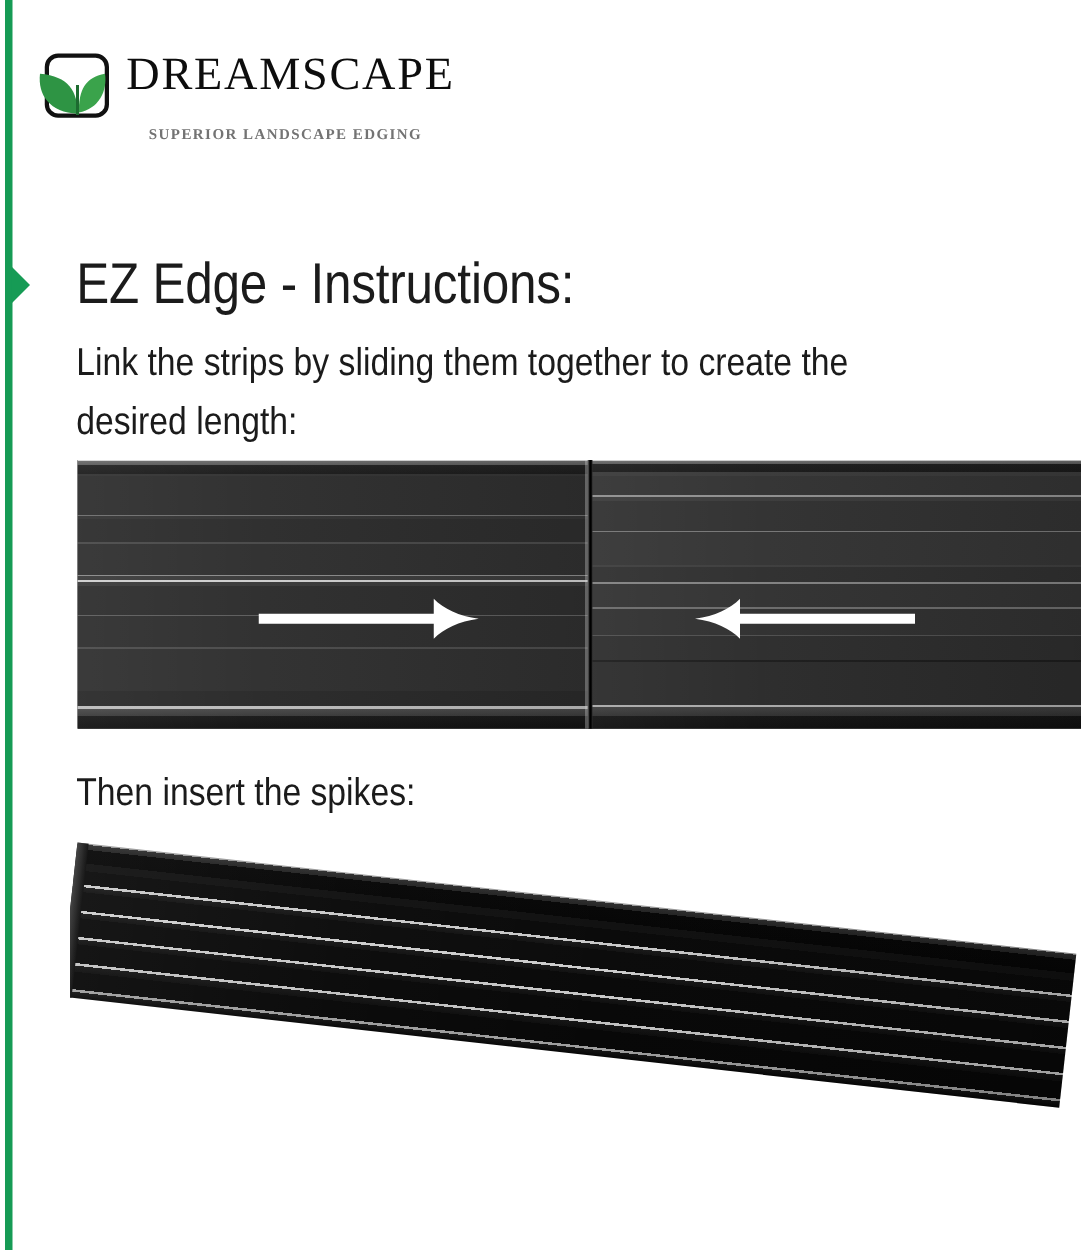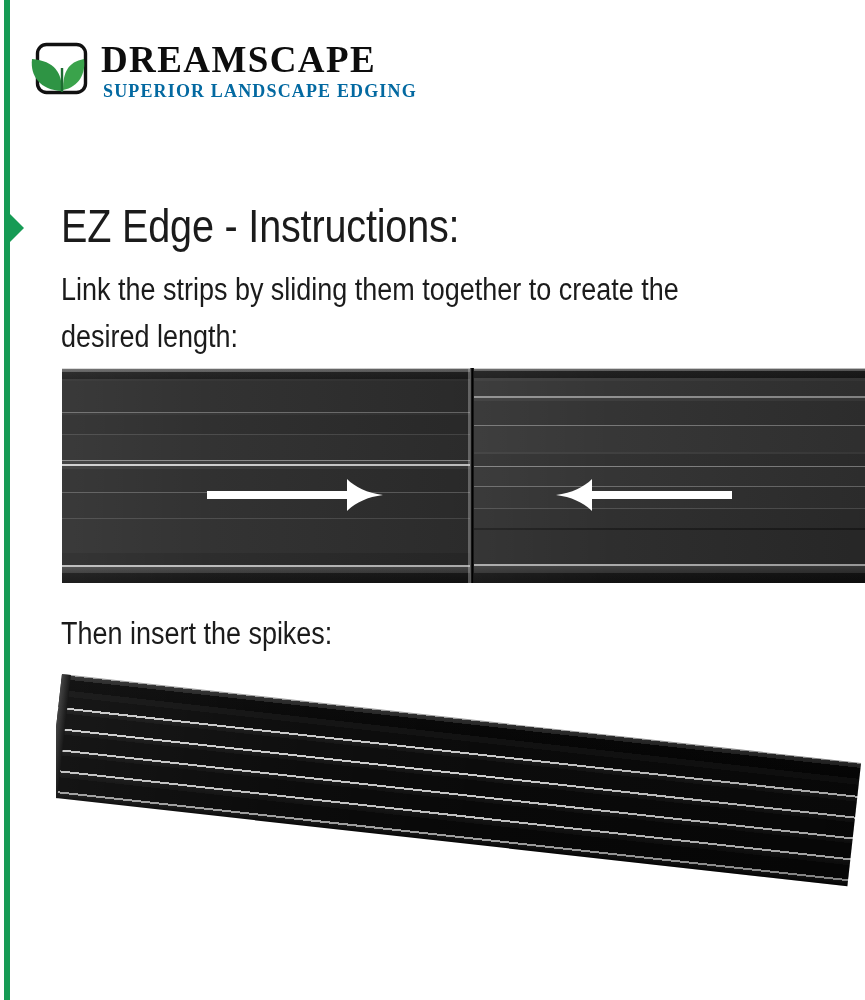--- a/index.html
+++ b/index.html
@@ -58,36 +58,36 @@
   }
   .logo-wordmark {
     position: absolute;
     left: 72px;
     top: 0;
     width: 330px;
   }
   .brand-name {
     font-family: "Liberation Serif", serif;
     font-size: 37px;
-    font-weight: 700;
+    font-weight: 400;
     letter-spacing: 1.4px;
     color: #0d0d0d;
     line-height: 44px;
     white-space: nowrap;
     margin: 0;
   }
   .brand-tagline {
     font-family: "Liberation Serif", serif;
-    font-size: 18px;
+    font-size: 12px;
     font-weight: 700;
     letter-spacing: 1.15px;
-    color: #0369a1;
+    color: #737373;
     line-height: 19px;
     white-space: nowrap;
-    margin: 0;
+    margin: 16px;
     padding-left: 2px;
   }
 
   
   .heading {
     position: absolute;
     left: 61px;
     top: 198px;
     margin: 0;
     font-family: "Liberation Sans Narrow", "Liberation Sans", sans-serif;

